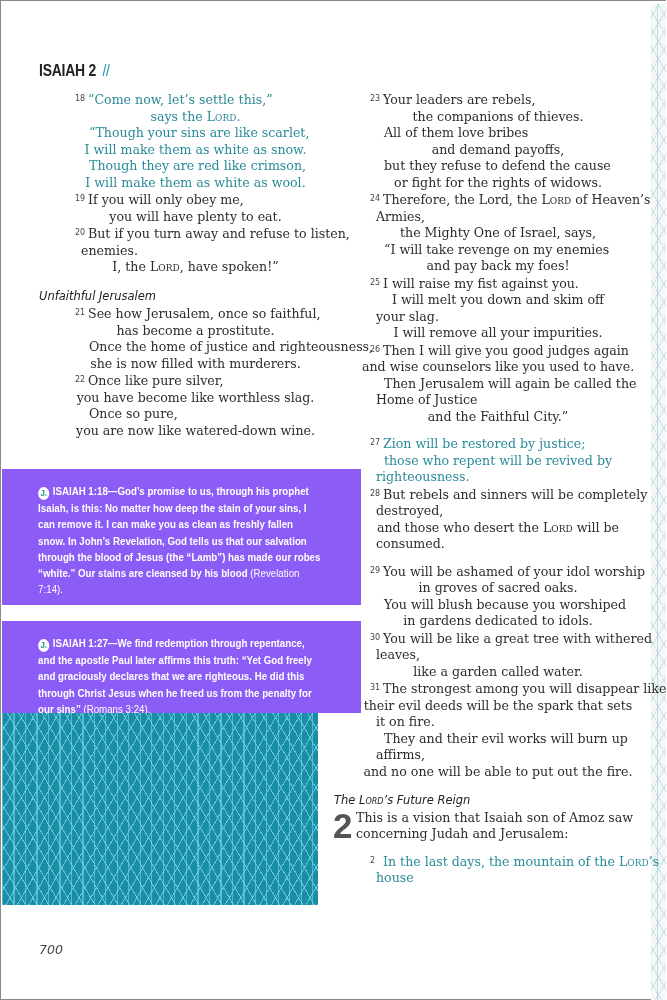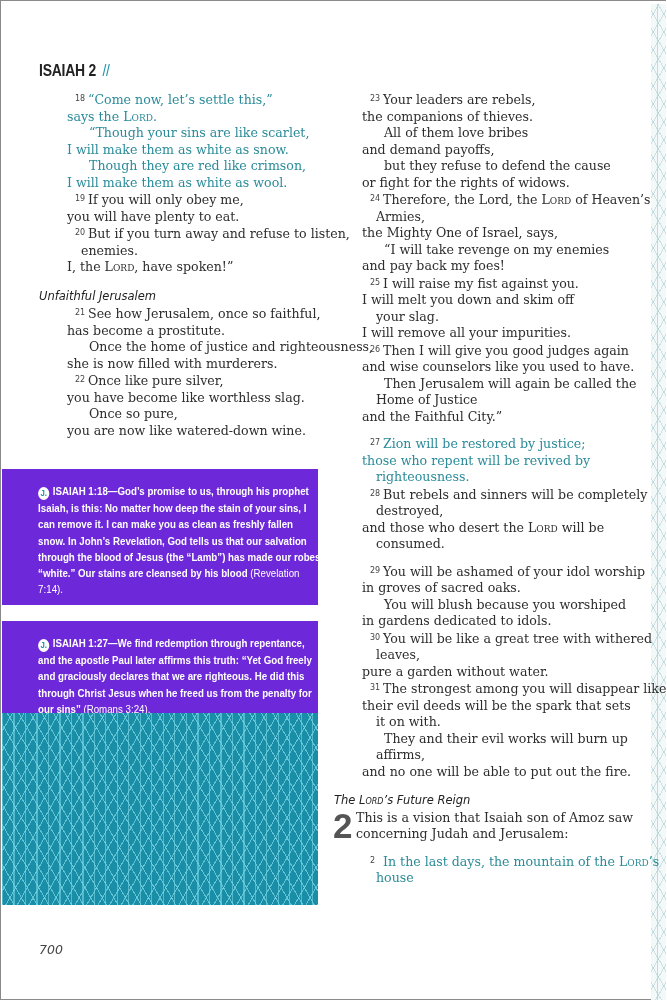--- a/index.html
+++ b/index.html
@@ -27,39 +27,39 @@
     transform: scaleX(0.82); transform-origin: left center;
   }
   .header .slashes { color: #1c93ad; margin-left: 8px; font-weight: 400; }
 
   .col { position: absolute; font-size: 12.6px; line-height: 16.5px; color: #2d2d2d; }
   .col-left { left: 38px; top: 90px; width: 285px; }
   .col-right { left: 333px; top: 90px; width: 300px; }
 
   .line { white-space: nowrap; display: block; }
   .i1 { padding-left: 14px; margin-left: 36px; }
-  .i2 { padding-left: 28px; }
+  .i2 { padding-left: 28px; text-align: center; }
   .i3 { padding-left: 42px; }
   .vn {
     font-size: 8px; vertical-align: 3px; display: inline-block; width: 13px;
     font-family: "DejaVu Sans", sans-serif; color: #444;
   }
   .vn-hang { margin-left: -14px; }
   .teal { color: #2a8b99; }
   .sc { font-variant: small-caps; }
   .gap { height: 10px; }
 
   .subhead {
     font-family: "DejaVu Sans", "Liberation Sans", sans-serif; font-style: italic;
     font-size: 11.5px; color: #222; margin: 2px 0 1px -0px;
     display: block;
   }
 
   .note {
-    position: absolute; left: 1px; width: 316px; background: #6d28d9;
+    position: absolute; left: 1px; width: 359px; background: #8b5cf6;
     color: #fff; font-family: "Liberation Sans", sans-serif; font-weight: 700;
     font-size: 11.3px; line-height: 16.3px;
   }
   .note .txt { padding: 14px 12px 8px 42px; transform: scaleX(0.86); transform-origin: left top; width: 330px; }
   .note .ref { font-weight: 400; }
   .note-icon {
     display: inline-block; width: 13px; height: 13px; border-radius: 50%;
     background: #fff; color: #1b8ea7; font-size: 9px; line-height: 13px;
     text-align: center; font-weight: 700; margin-right: 4px; vertical-align: -1px;
   }
@@ -187,26 +187,26 @@
       <div class="gap"></div>
       <div>
         <span class="line i1"><span class="vn vn-hang">29</span>You will be ashamed of your idol worship</span>
         <span class="line i2">in groves of sacred oaks.</span>
         <span class="line i1">You will blush because you worshiped</span>
         <span class="line i2">in gardens dedicated to idols.</span>
       </div>
       <div>
         <span class="line i1"><span class="vn vn-hang">30</span>You will be like a great tree with withered</span>
         <span class="line i3">leaves,</span>
-        <span class="line i2">pure a garden without water.</span>
+        <span class="line i2">like a garden called water.</span>
       </div>
       <div>
         <span class="line i1"><span class="vn vn-hang">31</span>The strongest among you will disappear like</span>
         <span class="line i2">their evil deeds will be the spark that sets</span>
-        <span class="line i3">it on with.</span>
+        <span class="line i3">it on fire.</span>
         <span class="line i1">They and their evil works will burn up</span>
         <span class="line i3">affirms,</span>
         <span class="line i2">and no one will be able to put out the fire.</span>
       </div>
       <div class="gap"></div>
       <span class="subhead">The <span class="sc">Lord</span>’s Future Reign</span>
       <div class="dropcap-wrap">
         <span class="dropcap">2</span>
         <span class="line">This is a vision that Isaiah son of Amoz saw</span>
         <span class="line">concerning Judah and Jerusalem:</span>

